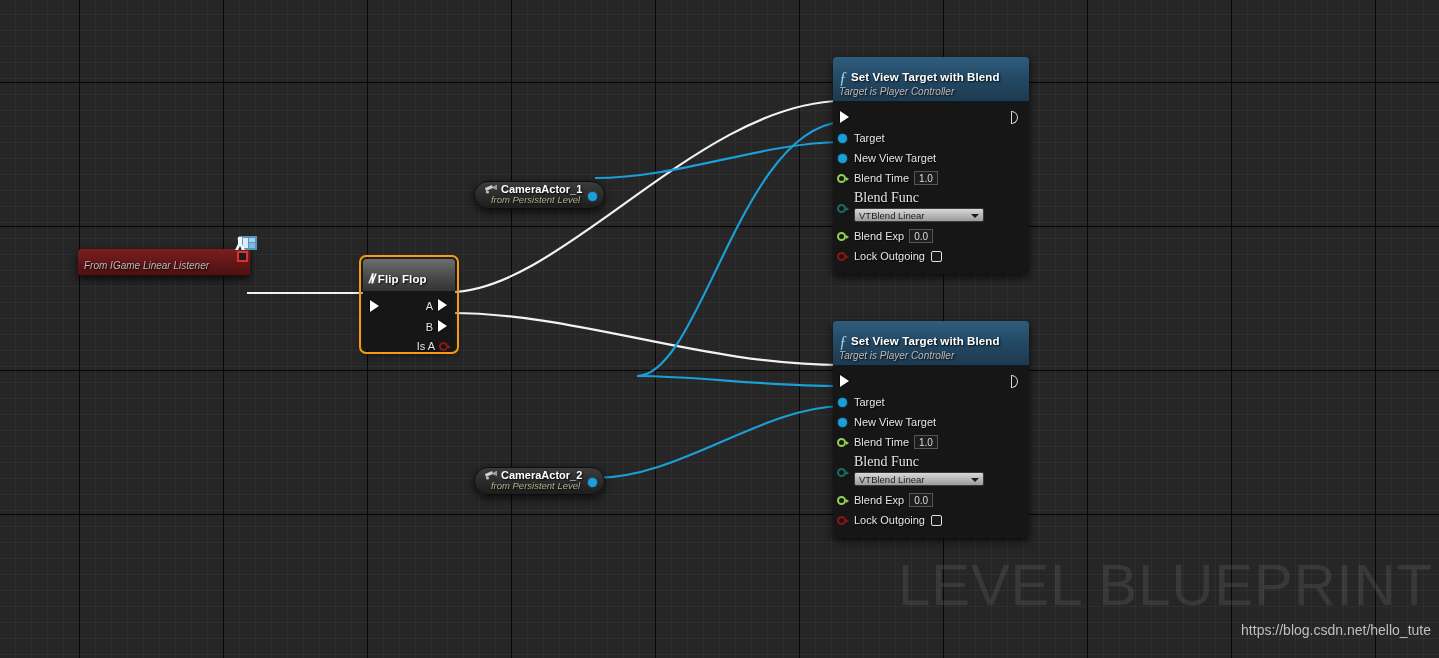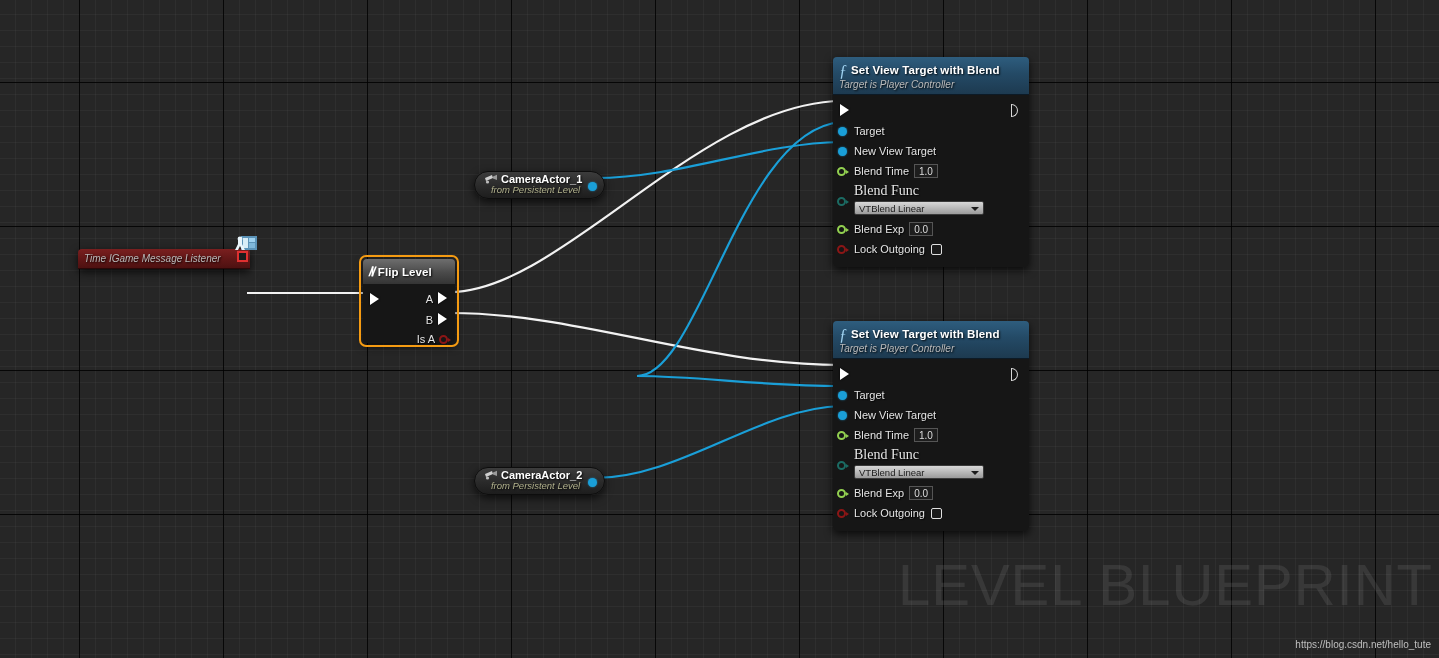--- a/index.html
+++ b/index.html
@@ -29,21 +29,21 @@
   
   .node {
     position: absolute;
     border-radius: 4px;
     box-shadow: 0 3px 9px rgba(0,0,0,0.75);
     overflow: visible;
     color: #e8e8e8;
   }
   .node-head {
     border-radius: 4px 4px 0 0;
-    padding: 3px 8px 4px 6px;
+    padding: 10px 8px 4px 6px;
     position: relative;
   }
   .node-title {
     font-size: 11.5px;
     font-weight: bold;
     color: #ffffff;
     text-shadow: 1px 1px 2px rgba(0,0,0,0.9);
     letter-spacing: .1px;
     white-space: nowrap;
   }
@@ -280,21 +280,21 @@
   
   .node-actor {
     position: absolute;
     height: 28px;
     border-radius: 14px;
     background: linear-gradient(to bottom, #3c3c3c 0%, #2a2a2a 55%, #1d1d1d 100%);
     border: 1px solid #0d0d0d;
     box-shadow: 0 3px 8px rgba(0,0,0,0.7);
     padding: 1px 18px 0 10px;
   }
-  #node-cam1 { left: 474px; top: 171px; width: 131px; }
+  #node-cam1 { left: 474px; top: 181px; width: 131px; }
   #node-cam2 { left: 474px; top: 467px; width: 131px; }
   .actor-title {
     font-size: 11px; font-weight: bold; color: #ffffff;
     text-shadow: 1px 1px 2px rgba(0,0,0,.9);
     white-space: nowrap;
   }
   .actor-sub {
     font-size: 9.5px; font-style: italic; color: #b0b08c;
     text-shadow: 1px 1px 2px rgba(0,0,0,.9);
     text-align: center; margin-top: -1px;
@@ -306,22 +306,22 @@
   
   #watermark {
     position: absolute; right: 6px; bottom: 40px;
     font-size: 58px; font-weight: normal;
     color: rgba(255,255,255,0.085);
     letter-spacing: 1px;
     white-space: nowrap;
     user-select: none;
   }
   #wm-url {
-    position: absolute; right: 8px; bottom: 8px;
-    font-size: 10px;
+    position: absolute; right: 8px; bottom: 20px;
+    font-size: 14px;
     color: #bfbfbf;
     white-space: nowrap;
   }
 </style>
 </head>
 <body>
 
 <div id="canvas">
 
   <svg id="wires">
@@ -336,37 +336,37 @@
 
     <path d="M 637,376 C 700,376 740,130 841,122" stroke="#1a9fd8" stroke-width="2.2" fill="none"></path>
 
     <path d="M 637,376 C 700,376 760,386 841,386" stroke="#1a9fd8" stroke-width="2.2" fill="none"></path>
 
     <path d="M 595,478 C 680,478 760,408 841,406" stroke="#1a9fd8" stroke-width="2.2" fill="none"></path>
   </svg>
 
   <div class="node" id="node-event">
     <div class="node-head head-event">
-      <div class="node-sub">Time IGame Message Listener</div>
+      <div class="node-sub">From IGame Linear Listener</div>
       <svg class="bp-badge" viewBox="0 0 26 26">
         <rect x="7" y="0" width="16" height="14" fill="#5b93b8"></rect>
         <rect x="9" y="2" width="5" height="10" fill="#d8eef8"></rect>
         <rect x="15" y="2" width="6" height="4" fill="#9fd2f0"></rect>
         <rect x="15" y="7" width="6" height="5" fill="#7fb8db"></rect>
         <path d="M4 4 l4 0 l0 4 l3 6 l-3 0 l-2 -4 l-2 4 l-3 0 l3 -6 z" fill="#eaf6fc"></path>
         <circle cx="6" cy="3" r="2.4" fill="#eaf6fc"></circle>
         <rect x="4" y="16" width="9" height="9" fill="#1c1c1c" stroke="#e03030" stroke-width="2"></rect>
       </svg>
     </div>
   </div>
 
   <div class="node" id="node-flipflop">
     <div class="selring"></div>
     <div class="node-head head-flow">
-      <span class="head-icon icon-flow">/\/</span><span class="node-title">Flip Level</span>
+      <span class="head-icon icon-flow">/\/</span><span class="node-title">Flip Flop</span>
     </div>
     <div class="node-body">
       <div class="ff-in">
         <div class="exec"></div>
       </div>
       <div class="ff-a">
         <span class="pin-label">A</span>
         <span class="exec"></span>
       </div>
       <div class="ff-b">

